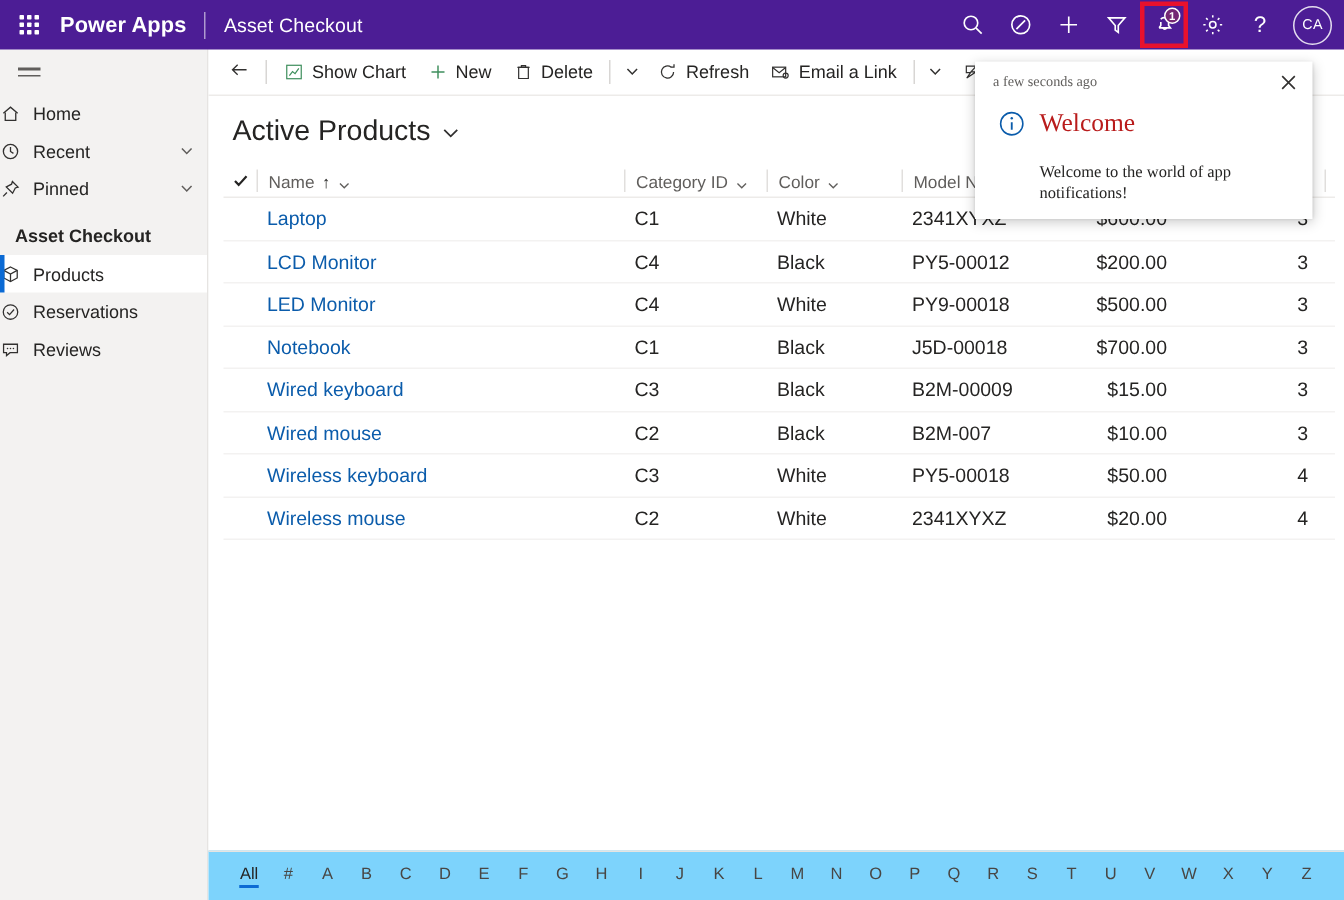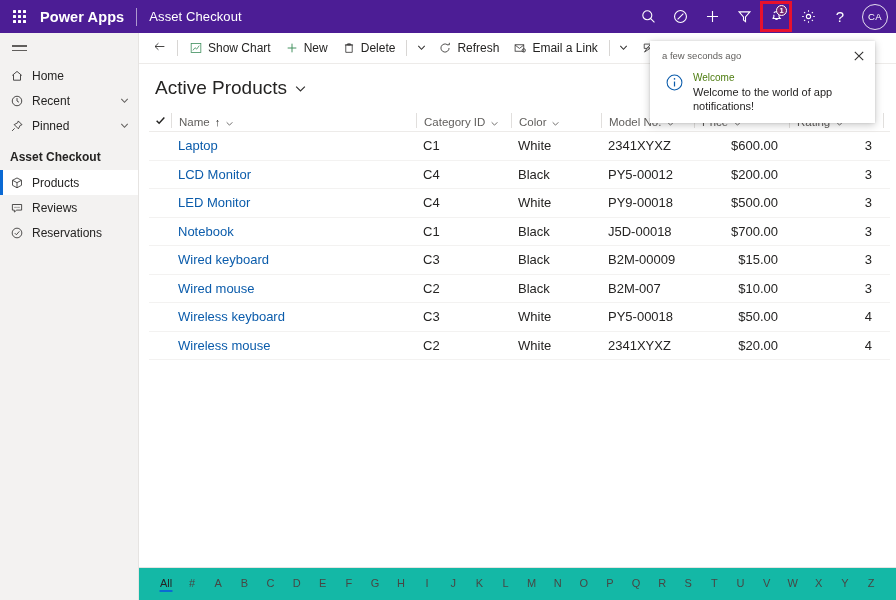--- a/index.html
+++ b/index.html
@@ -164,21 +164,20 @@
     display: block;
     height: 1.4px;
     background: #605e5c;
     margin-bottom: 3px;
   }
   .ham-lines i:last-child { margin-bottom: 0; }
   .nav-item {
     height: 25px;
     display: flex;
     align-items: center;
-    padding-left: 10px;
     padding-right: 8px;
     cursor: pointer;
     position: relative;
     box-sizing: border-box;
   }
   .nav-item.selected {
     background: #ffffff;
   }
   .nav-item.selected::before {
     content: "";
@@ -374,21 +373,21 @@
   .c-color  { flex: 0 0 90px; }
   .c-model  { flex: 0 0 93px; }
   .c-price  { flex: 0 0 95px; }
   .c-rating { flex: 0 0 94px; }
 
   .grid-fill { flex: 1; }
 
   
   .alphabar {
     height: 33px;
-    background: #14b8a6;
+    background: #7dd3fc;
     border-top: 1px solid #e6e4e2;
     display: flex;
     align-items: center;
     padding: 0 12px 0 14px;
     box-sizing: border-box;
   }
   .alpha {
     flex: 1;
     text-align: center;
     font-size: 11px;
@@ -415,20 +414,21 @@
   .notif {
     position: absolute;
     left: 650px;
     top: 41px;
     width: 225px;
     background: #ffffff;
     box-shadow: 0 2px 8px rgba(0,0,0,0.22), 0 0 2px rgba(0,0,0,0.12);
     z-index: 60;
     box-sizing: border-box;
     padding: 6px 0 10px 0;
+    font-family: Liberation Serif, serif;
   }
   .notif-top {
     display: flex;
     align-items: flex-start;
     padding: 0 6px 0 12px;
   }
   .notif-time {
     font-size: 9.5px;
     color: #605e5c;
     flex: 1;
@@ -451,23 +451,23 @@
   .notif-ico {
     flex: 0 0 24px;
     display: flex;
     align-items: center;
     justify-content: center;
     color: #0b5cab;
     padding-top: 1px;
   }
   .notif-texts { padding-left: 7px; }
   .notif-title {
-    font-size: 10px;
-    color: #4d7c0f;
-    margin-bottom: 2px;
+    font-size: 17px;
+    color: #b91c1c;
+    margin-bottom: 16px;
   }
   .notif-msg {
     font-size: 11px;
     color: #252423;
     line-height: 14px;
   }
 </style>
 </head>
 <body>
 
@@ -608,37 +608,37 @@
           <path d="M10 2.8 L16.4 6.1 V13.3 L10 16.8 L3.6 13.3 V6.1 Z"></path>
           <path d="M3.6 6.1 L10 9.5 L16.4 6.1 M10 9.5 V16.8"></path>
         </svg>
       </span>
       <span class="nav-label">Products</span>
     </div>
 
     <div class="nav-item">
       <span class="nav-ico">
         <svg width="14" height="14" viewBox="0 0 20 20" fill="none" stroke="#323130" stroke-width="1.2">
+          <circle cx="10" cy="10" r="6.9"></circle>
+            <path d="M6.8 10.2 L9.1 12.5 L13.4 7.6"></path>
+        </svg>
+      </span>
+      <span class="nav-label">Reservations</span>
+    </div>
+
+    <div class="nav-item">
+      <span class="nav-ico">
+        <svg width="14" height="14" viewBox="0 0 20 20" fill="none" stroke="#323130" stroke-width="1.2">
           <path d="M3.4 5 H16.6 V13 H9.6 L6.2 15.8 V13 H3.4 Z"></path>
           <circle cx="7.2" cy="9" r="0.75" fill="#323130" stroke="none"></circle>
           <circle cx="10" cy="9" r="0.75" fill="#323130" stroke="none"></circle>
           <circle cx="12.8" cy="9" r="0.75" fill="#323130" stroke="none"></circle>
         </svg>
       </span>
       <span class="nav-label">Reviews</span>
-    </div>
-
-    <div class="nav-item">
-      <span class="nav-ico">
-        <svg width="14" height="14" viewBox="0 0 20 20" fill="none" stroke="#323130" stroke-width="1.2">
-          <circle cx="10" cy="10" r="6.9"></circle>
-            <path d="M6.8 10.2 L9.1 12.5 L13.4 7.6"></path>
-        </svg>
-      </span>
-      <span class="nav-label">Reservations</span>
     </div>
   </div>
 
   <div class="main">
 
     <div class="cmdbar">
       <div class="cmd-back">
         <span>
           <svg width="15" height="15" viewBox="0 0 20 20" fill="none" stroke="#323130" stroke-width="1.2">
             <path d="M16.5 10 H4 M8.6 5.6 L4 10 L8.6 14.4"></path>

